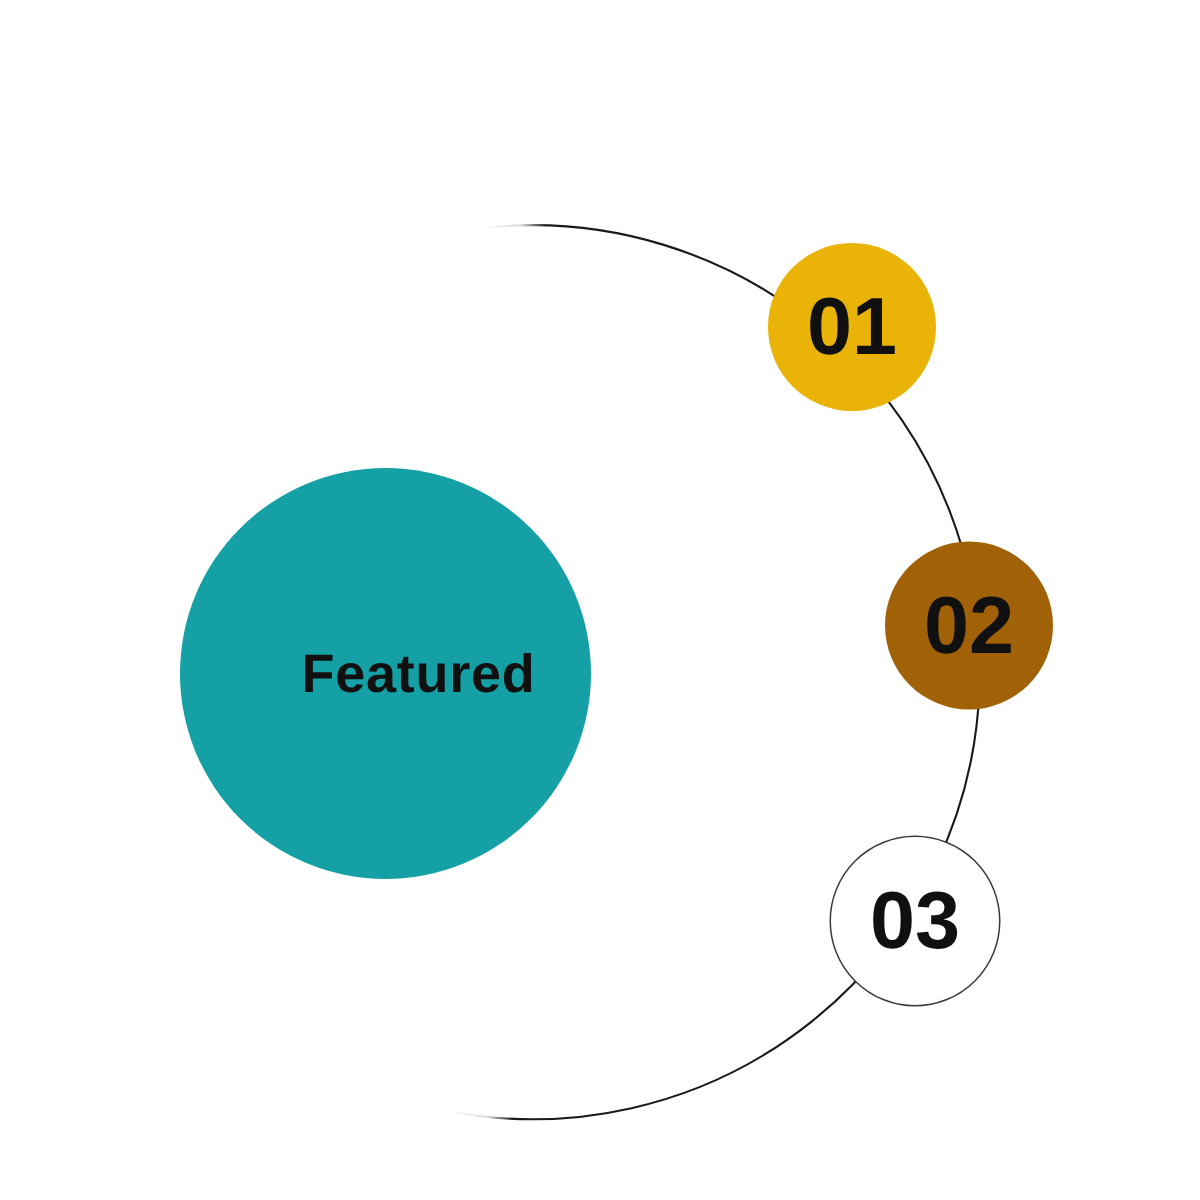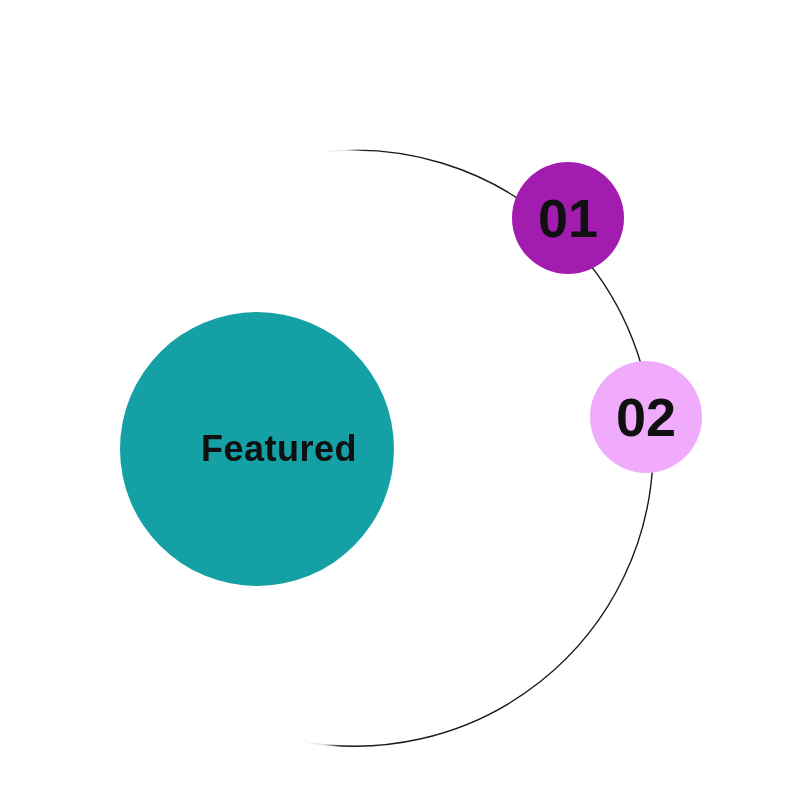--- a/index.html
+++ b/index.html
@@ -85,22 +85,25 @@
     <circle cx="322" cy="152" r="42" fill="url(#fadeTop)"></circle>
     <circle cx="300" cy="741" r="42" fill="url(#fadeBottom)"></circle>
   </svg>
 
   <div class="circle center-circle" style="background-color: rgb(20, 160, 164);">
     <div class="center-label" style="color: rgb(16, 16, 16); margin-left: 44px;">
       <div>Featured</div>
     </div>
   </div>
 
-  <div class="circle step step-01" style="background-color: #a21caf; color: rgb(16, 16, 16);">
+  <div class="circle step step-01" style="background-color: #eab308; color: rgb(16, 16, 16);">
     <span>01</span>
   </div>
 
-  <div class="circle step step-02" style="background-color: #f0abfc; color: rgb(16, 16, 16);">
+  <div class="circle step step-02" style="background-color: #a16207; color: rgb(16, 16, 16);">
     <span>02</span>
   </div>
 
+  <div class="circle step step-03" style="background-color: rgb(255, 255, 255); color: rgb(16, 16, 16); border-color: rgb(58, 58, 58);">
+    <span>03</span>
+  </div>
 
 </div>
 
 </body></html>

